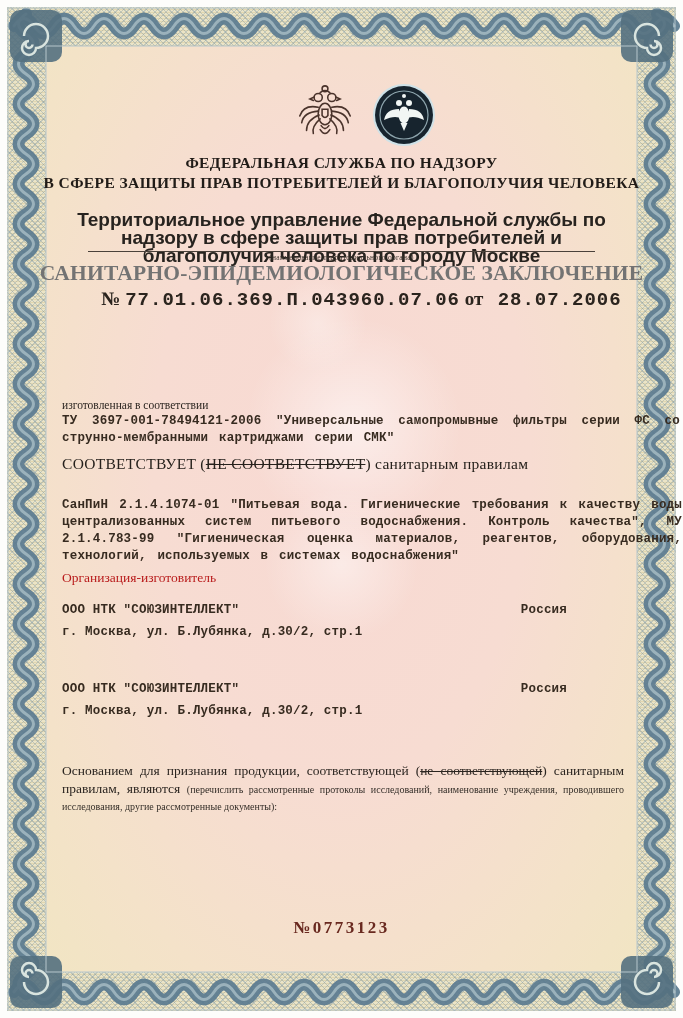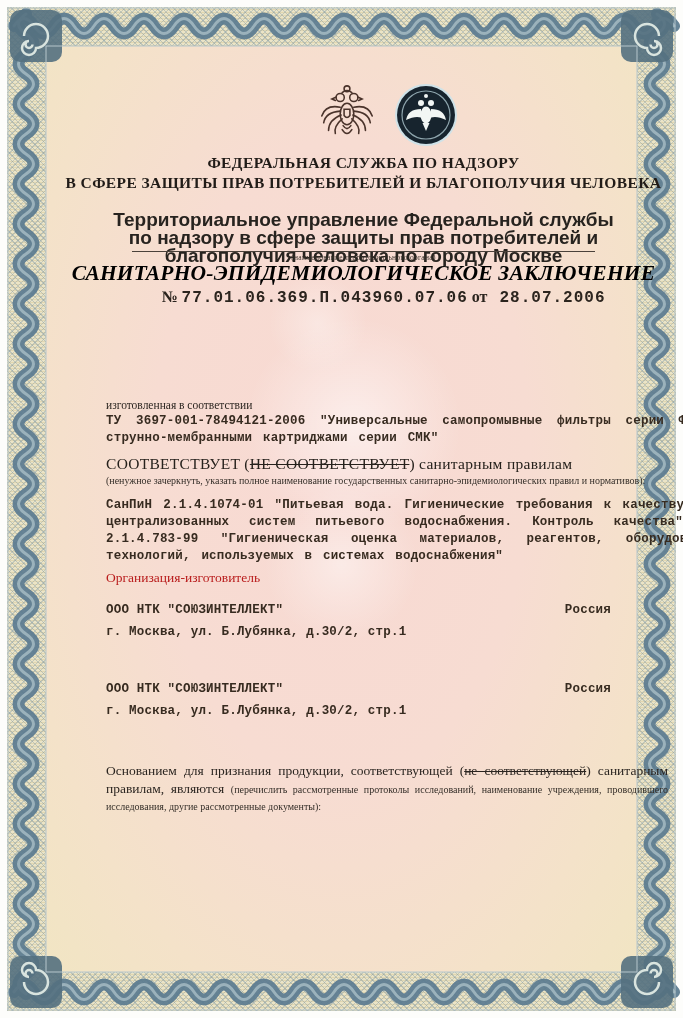--- a/index.html
+++ b/index.html
@@ -22,32 +22,32 @@
   .border-svg{position:absolute;left:0;top:0;z-index:2;pointer-events:none}
   
   .page{
     position:absolute;left:46px;top:46px;right:46px;bottom:46px;z-index:1;
     background:
       radial-gradient(circle 150px at 52% 41%, rgba(255,255,255,.55), rgba(255,255,255,0) 72%),
       radial-gradient(circle 110px at 50% 56%, rgba(255,255,255,.45), rgba(255,255,255,0) 70%),
       radial-gradient(circle 70px at 46% 30%, rgba(255,255,255,.35), rgba(255,255,255,0) 70%),
       radial-gradient(ellipse at 50% 45%, #f8d9d3 0%, #f7dcd2 45%, #f4e2c9 78%, #f1e5c3 100%);
   }
-  .content{position:absolute;inset:0;z-index:3;color:#2b2520;margin-left:44px;}
+  .content{position:absolute;inset:0;z-index:3;color:#2b2520;}
   .abs{position:absolute;}
   .ctr{left:0;right:0;text-align:center;}
   
   .emblems{top:80px;left:0;right:0;display:flex;justify-content:center;align-items:center;gap:12px;transform:translateX(22px);}
   
   .agency{font-weight:bold;font-size:15.5px;letter-spacing:.4px;color:#211c18;}
   .territorial{font-family:"Liberation Sans",sans-serif;font-weight:bold;font-size:19px;line-height:18px;color:#27231f;}
   .rule{height:1.3px;background:#4a413a;}
   .tiny-note{font-size:7.5px;color:#3a332c;letter-spacing:.3px;}
-  .doc-title{font-weight:bold;font-size:21.5px;letter-spacing:.2px;color:#000000;font-style:italic;}
-  .doc-number{font-size:16px;font-weight:bold;color:#2b241e;padding-left:40px;}
+  .doc-title{font-weight:bold;font-size:21.5px;letter-spacing:.2px;color:#737373;}
+  .doc-number{font-size:19px;font-weight:bold;color:#2b241e;padding-left:40px;}
   .doc-number .mono{font-family:"Liberation Mono",monospace;letter-spacing:1px;}
   
   .serif-p{font-size:13.5px;line-height:16.5px;}
   .mono-p{
     font-family:"Liberation Mono",monospace;font-weight:bold;font-size:12.5px;
     line-height:17px;color:#372b20;letter-spacing:.2px;word-spacing:3px;
     text-align:justify;
   }
   .small-note{font-size:10px;line-height:12px;color:#342e28;}
   .strike{text-decoration:line-through;text-decoration-thickness:1.4px;}
@@ -162,35 +162,35 @@
       <span class="mono">28.07.2006</span>
     </div>
 
 
     <div class="abs" style="top:399px;left:62px;font-size:11.5px">изготовленная в соответствии</div>
     <div class="abs mono-p" style="top:413px;left:62px;width:618px">ТУ 3697-001-78494121-2006 "Универсальные самопромывные фильтры серии ФС со струнно-мембранными картриджами серии СМК"</div>
 
     <div class="abs comply" style="top:455px;left:62px">
       <span>СООТВЕТСТВУЕТ (</span><span class="strike">НЕ СООТВЕТСТВУЕТ</span><span>) санитарным правилам</span>
     </div>
-    <div class="abs small-note" style="top:475px;left:62px;width:540px">(ненужное зачеркнуть, указать полное наименование государственных санитарно-эпидемиологических правил и нормативов):</div>
     <div class="abs mono-p" style="top:497px;left:62px;width:620px">СанПиН 2.1.4.1074-01 "Питьевая вода. Гигиенические требования к качеству воды централизованных систем питьевого водоснабжения. Контроль качества", МУ 2.1.4.783-99 "Гигиеническая оценка материалов, реагентов, оборудования, технологий, используемых в системах водоснабжения"</div>
 
     <div class="abs section-label" style="top:570px;left:62px">Организация-изготовитель</div>
     <div class="abs org-row" style="top:603px;left:62px;width:560px">
       <span>ООО НТК "СОЮЗИНТЕЛЛЕКТ"</span>
       <span style="margin-right:55px">Россия</span>
     </div>
     <div class="abs org-row" style="top:625px;left:62px;width:560px">г. Москва, ул. Б.Лубянка, д.30/2, стр.1</div>
 
     <div class="abs org-row" style="top:682px;left:62px;width:560px">
       <span>ООО НТК "СОЮЗИНТЕЛЛЕКТ"</span>
       <span style="margin-right:55px">Россия</span>
     </div>
     <div class="abs org-row" style="top:704px;left:62px;width:560px">г. Москва, ул. Б.Лубянка, д.30/2, стр.1</div>
 
     <div class="abs basis-p" style="top:762px;left:62px;width:562px">
       <span>Основанием для признания продукции, соответствующей (</span><span class="strike">не соответствующей</span><span>) санитарным правилам, являются </span><span class="small-note">(перечислить рассмотренные протоколы исследований, наименование учреждения, проводившего исследования, другие рассмотренные документы):</span>
     </div>
 
+    <div class="abs ctr serial" style="top:918px">№0773123</div>
 
   </div>
 </div>
 
 </body></html>

